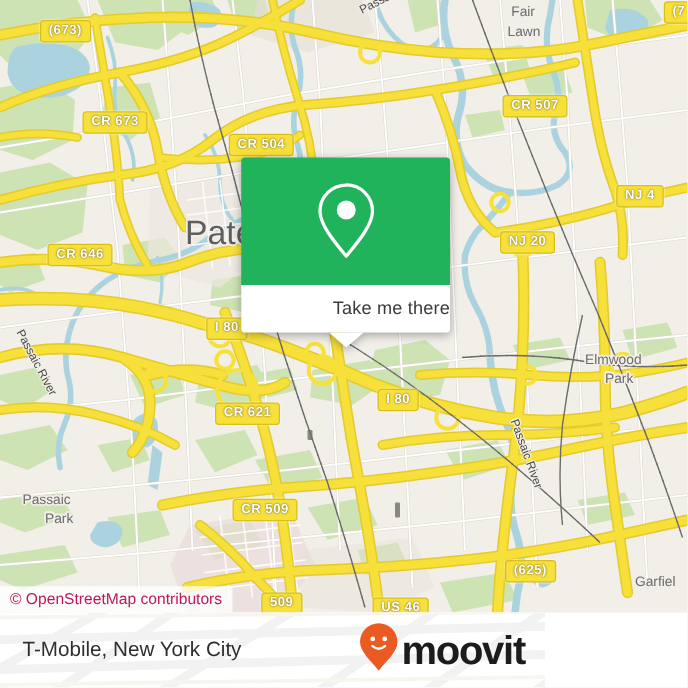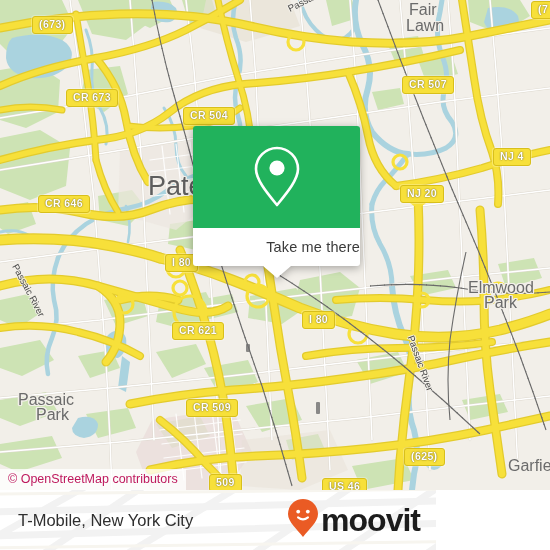--- a/index.html
+++ b/index.html
@@ -30,21 +30,21 @@
     letter-spacing:.4px;
     padding:1px 6px 2px 6px;
     line-height:13px;
     white-space:nowrap;
     text-shadow:0 0 2px rgba(0,0,0,.35), 0 0 1px rgba(0,0,0,.5);
     box-shadow:0 0 0 1px rgba(255,255,255,.25);
   }
   .place{
     position:absolute;
     color:#6b6b6b;
-    font-size:16px;
+    font-size:11px;
     line-height:16px;
     white-space:nowrap;
     text-align:center;
     text-shadow:
       1.4px 0 0 #f2efe9,-1.4px 0 0 #f2efe9,0 1.4px 0 #f2efe9,0 -1.4px 0 #f2efe9,
       1px 1px 0 #f2efe9,-1px 1px 0 #f2efe9,1px -1px 0 #f2efe9,-1px -1px 0 #f2efe9;
   }
   .place.big{font-size:27px;line-height:22px;color:#5e5e5e;}
   .river-lbl{
     position:absolute;
@@ -391,21 +391,21 @@
       <div class="shield" style="left:402px;top:76px;">CR 507</div>
       <div class="shield" style="left:531px;top:1px;">(7</div>
       <div class="shield" style="left:493px;top:148px;">NJ 4</div>
       <div class="shield" style="left:400px;top:185px;">NJ 20</div>
       <div class="shield" style="left:38px;top:195px;">CR 646</div>
       <div class="shield" style="left:165px;top:254px;">I 80</div>
       <div class="shield" style="left:172px;top:322px;">CR 621</div>
       <div class="shield" style="left:302px;top:311px;">I 80</div>
       <div class="shield" style="left:186px;top:399px;">CR 509</div>
       <div class="shield" style="left:209px;top:474px;">509</div>
-      <div class="shield" style="left:298px;top:478px;margin-left:24px;">US 46</div>
+      <div class="shield" style="left:298px;top:478px;">US 46</div>
       <div class="shield" style="left:404px;top:448px;">(625)</div>
     </div>
 
     <div class="popup">
       <div class="popup-top">
         <span>
           <svg class="pin-svg" width="54" height="66" viewBox="0 0 54 66">
             <path d="M27 4 C15.4 4 6 13.4 6 25 C6 36 18 50 27 61 C36 50 48 36 48 25 C48 13.4 38.6 4 27 4 Z" fill="none" stroke="#ffffff" stroke-width="2.6" stroke-linejoin="round"></path>
             <circle cx="27" cy="24" r="7.6" fill="#ffffff"></circle>
           </svg>

